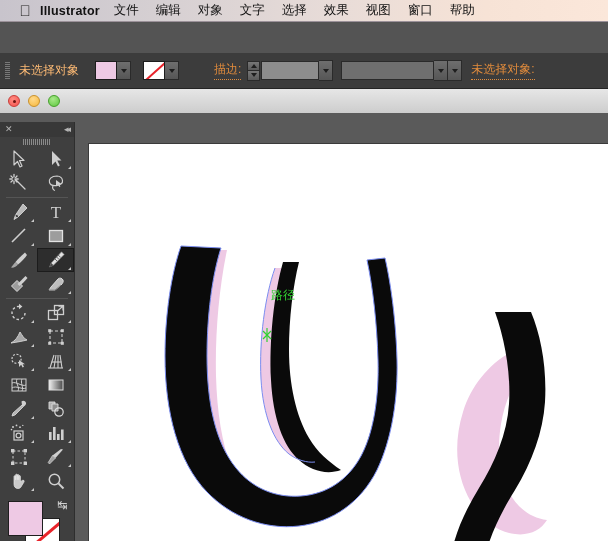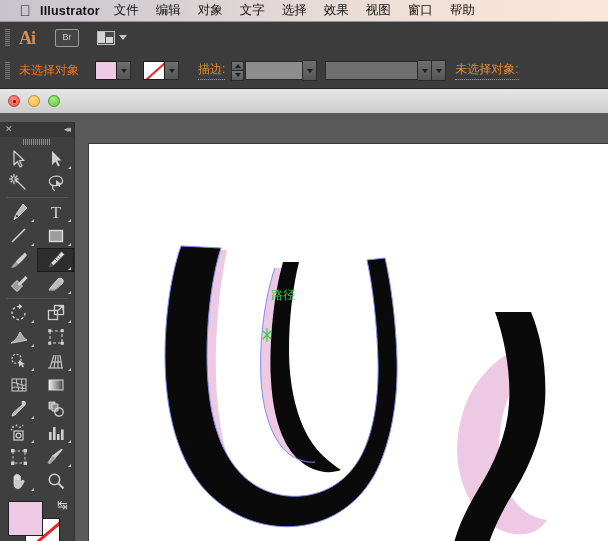--- a/index.html
+++ b/index.html
@@ -68,21 +68,21 @@
     border-top:5px solid #c3c3c3;margin-left:4px;
   }
 
   
   .controlbar{
     position:absolute;left:0;top:53px;width:608px;height:35px;
     background:#3c3c3c;border-bottom:1px solid #242424;
     display:flex;align-items:center;
   }
   .ctl-label{
-    font-size:12px;color:#f97316;margin-right:16px;white-space:nowrap;
+    font-size:12px;color:#fdba74;margin-right:16px;white-space:nowrap;
   }
   .swatch-group{display:flex;align-items:center;margin-right:7px;}
   .swatch{
     width:22px;height:19px;border:1px solid #1d1d1d;box-sizing:border-box;
   }
   .swatch-none{
     background:#fff;position:relative;overflow:hidden;
   }
   .swatch-none:after{
     content:"";position:absolute;left:-3px;top:8px;width:30px;height:2px;
@@ -211,49 +211,40 @@
     <div class="menu-item">编辑</div>
     <div class="menu-item">对象</div>
     <div class="menu-item">文字</div>
     <div class="menu-item">选择</div>
     <div class="menu-item">效果</div>
     <div class="menu-item">视图</div>
     <div class="menu-item">窗口</div>
     <div class="menu-item">帮助</div>
   </div>
 
-  <div class="appbar">
-    <div class="grip"></div>
-    <div class="ai-logo">Ai</div>
-    <div class="br-btn">Br</div>
-    <div class="arrange-btn">
-      <div class="arrange-ico"></div>
-      <div class="tri-down"></div>
-    </div>
-  </div>
 
   <div class="controlbar">
     <div class="grip"></div>
     <div class="ctl-label">未选择对象</div>
 
     <div class="swatch-group">
       <div class="swatch" style="background:#eec9e4"></div>
       <div class="drop-btn">
           <div class="tri-down"></div>
         </div>
     </div>
 
     <div class="swatch-group" style="margin-left:5px">
       <div class="swatch swatch-none"></div>
       <div class="drop-btn">
           <div class="tri-down"></div>
         </div>
     </div>
 
-    <div class="orange-lbl" style="margin-left:12px">描边:</div>
+    <div class="orange-lbl" style="margin-left:28px">描边:</div>
 
     <div class="stepper">
       <div class="sb">
           <div class="tri-up-sm"></div>
         </div>
       <div class="sb">
           <div class="tri-down-sm"></div>
         </div>
     </div>
     <div class="field-gray" style="width:58px"></div>

